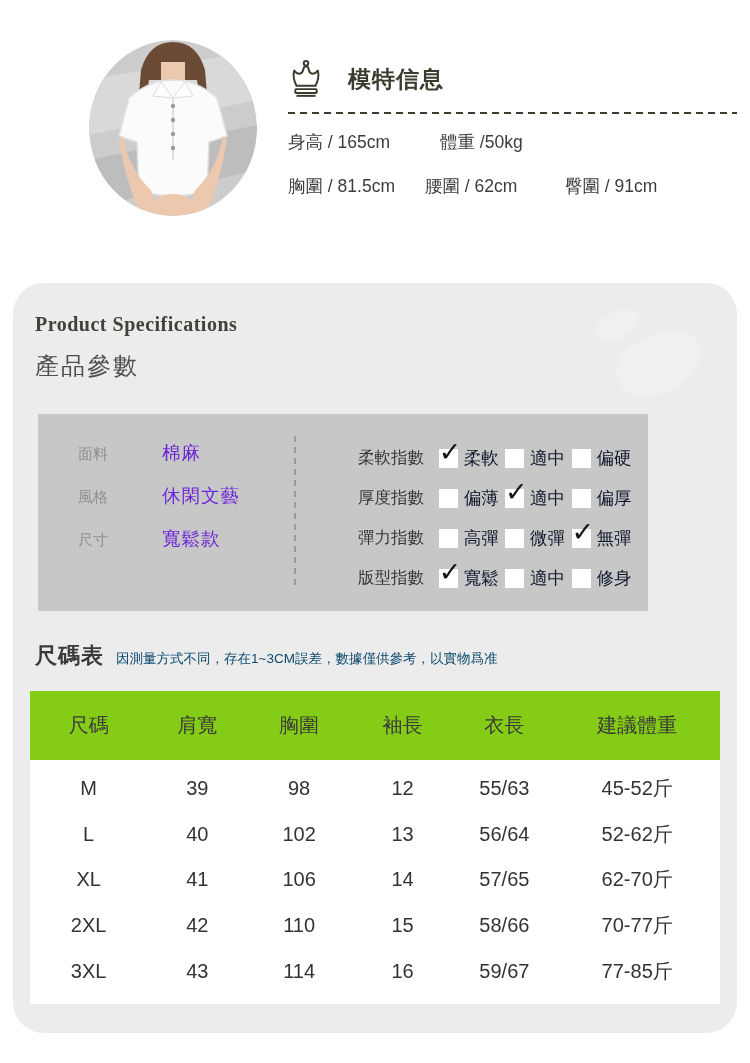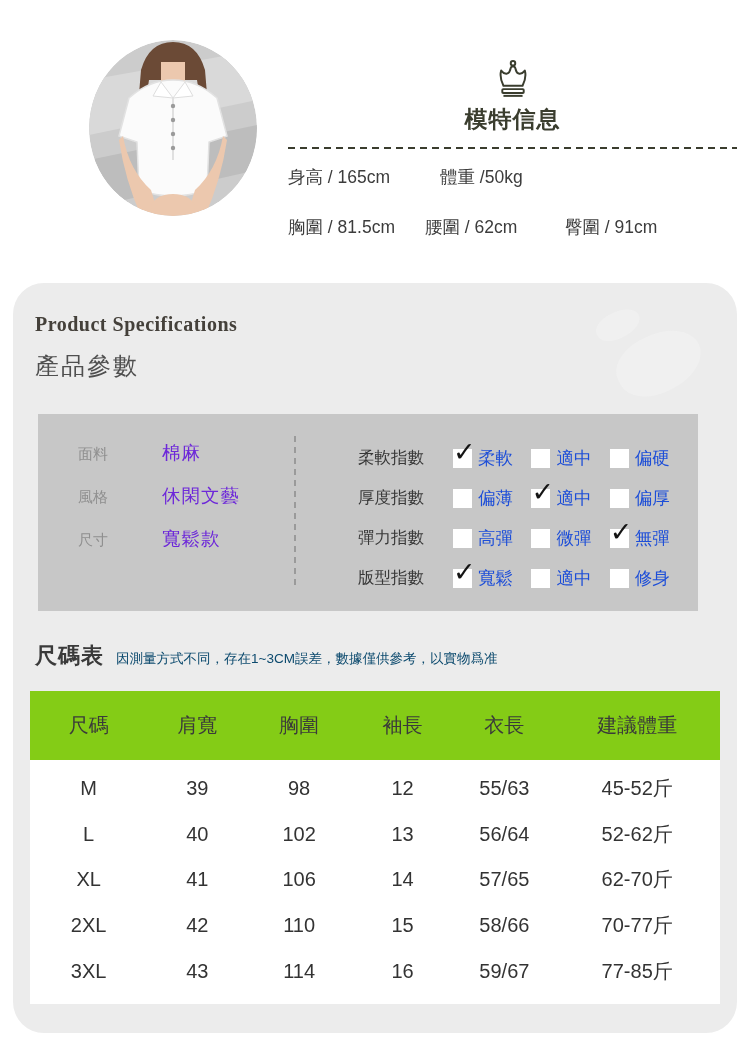--- a/index.html
+++ b/index.html
@@ -10,29 +10,29 @@
     color:#3b3b3b; overflow:hidden;
   }
 
   
   .model-section { position:relative; height:283px; background:#fff; }
   .model-photo {
     position:absolute; left:89px; top:40px; width:168px; height:176px;
     border-radius:50%; overflow:hidden;
   }
   .model-info { position:absolute; left:288px; top:58px; width:449px; }
-  .model-header { display:flex; align-items:center; gap:4px;flex-direction:column; }
+  .model-header { display:flex; align-items:center; gap:24px; }
   .crown-icon svg { display:block; }
   .model-title { font-size:23px; font-weight:bold; color:#3a3d2e; letter-spacing:1px; }
   .model-divider {
     margin-top:12px; height:2px;
     background:repeating-linear-gradient(90deg,#3a3d2e 0 7px,transparent 7px 12px);
   }
   .metric-row { display:flex; margin-top:16px; font-size:17.5px; color:#3c3c3c; }
-  .metric-row.second { margin-top:26px;align-items:center; }
+  .metric-row.second { margin-top:20px;align-items:center; }
   .metric-row .m0 { width:152px; }
   .metric-row.second .m0 { width:137px; }
   .metric-row.second .m1 { width:140px; }
 
   
   .card {
     position:relative; width:724px; height:750px; margin:0 auto;
     background:#ececec; padding:30px 0 0 0;border-radius:31px;
   }
   .watermark {
@@ -47,21 +47,21 @@
   .watermark .w2 { width:88px; height:58px; left:28px; top:26px; }
 
   .ps-title-en {
     margin-left:22px; font-family:"Liberation Serif","DejaVu Serif",serif;
     font-weight:bold; font-size:20px; color:#44403a; letter-spacing:.5px;
   }
   .ps-title-zh { margin:14px 0 0 22px; font-size:24px; color:#4f4f4f; letter-spacing:2px; }
 
   
   .specs-box {
-    position:relative; margin:32px 0 0 25px; width:660px; height:197px;
+    position:relative; margin:32px 0 0 25px; width:610px; height:197px;
     background:#c7c7c7; padding-top:10px;
   }
   .specs-divider {
     position:absolute; left:256px; top:22px; bottom:22px; width:2px;
     background:repeating-linear-gradient(180deg,#9a9a9a 0 6px,transparent 6px 11px);
   }
   .attr-col { position:absolute; left:40px; top:26px; }
   .attr-row { display:flex; align-items:baseline; height:43px; }
   .attr-label { width:52px; font-size:15px; color:#8f8f8f; }
   .attr-value { font-size:18.5px; color:#6d28d9; font-weight:500; letter-spacing:1px;margin-left:32px; }
@@ -72,21 +72,21 @@
   .opt { display:flex; align-items:center; width:84px; }
   .opt .box {
     position:relative; width:19px; height:19px; background:#ffffff;
     margin-right:6px; flex:none;
   }
   .opt .check {
     position:absolute; left:0; top:-10px; display:none;
     font-size:27px; font-weight:bold; color:#141414; line-height:1;
   }
   .opt.checked .check { display:block; }
-  .opt-text { font-size:17.5px; color:#1d4ed8; white-space:nowrap; }
+  .opt-text { font-size:17.5px; color:#0f172a; white-space:nowrap; }
 
   
   .size-head { display:flex; align-items:baseline; margin:30px 0 0 22px;text-align:right; }
   .size-title { font-size:22px; font-weight:bold; color:#3a3a3a; letter-spacing:1px; }
   .size-note { margin-left:12px; font-size:13.5px; color:#0c4a6e; }
 
   .size-table { margin:20px 0 0 17px; width:690px; }
   .trow {
     display:grid;
     grid-template-columns:17% 14.5% 15% 15% 14.5% 24%;

